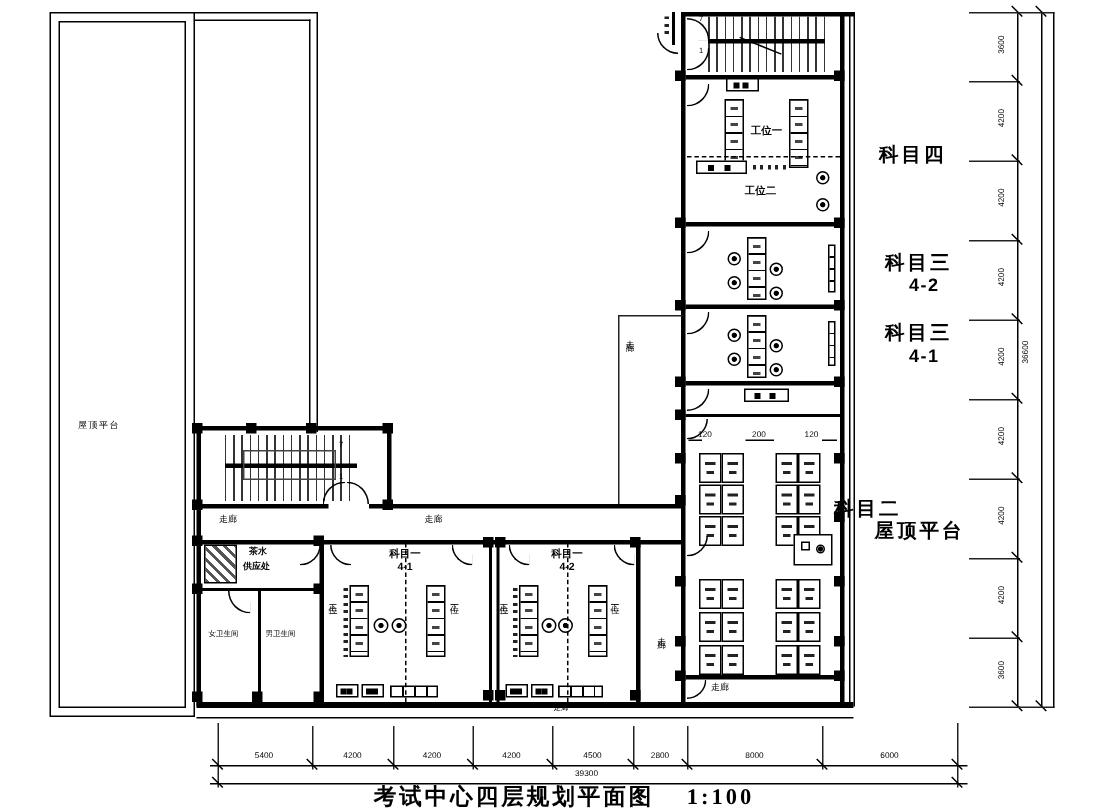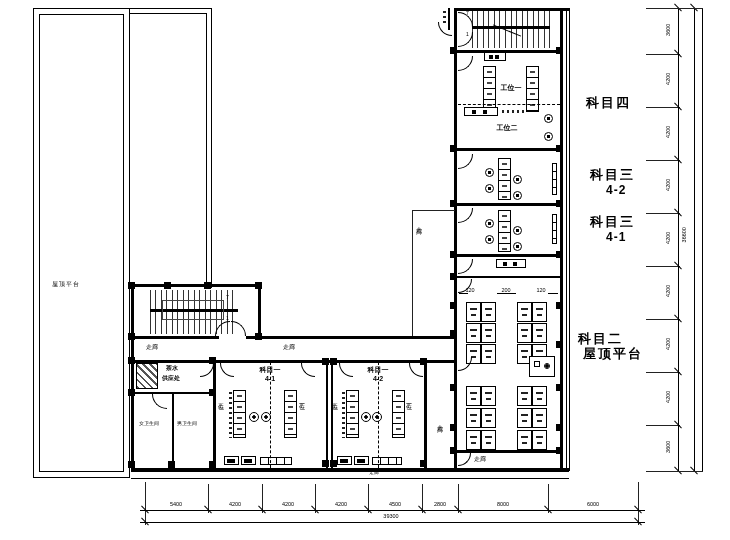--- a/index.html
+++ b/index.html
@@ -262,21 +262,21 @@
   <div class="t vtext" style="left:416px;top:222px">走廊</div>
   <div class="t vtext" style="left:437px;top:420px">走廊</div>
   <div class="t tiny" style="left:474px;top:456px">走廊</div>
   <div class="t micro" style="left:369px;top:470px">走廊</div>
 
   <div class="t big" style="left:586px;top:96px">科目四</div>
   <div class="t big" style="left:590px;top:168px">科目三</div>
   <div class="t big2" style="left:606px;top:184px">4-2</div>
   <div class="t big" style="left:590px;top:215px">科目三</div>
   <div class="t big2" style="left:606px;top:231px">4-1</div>
-  <div class="t big" style="left:578px;top:332px">科目二</div>
+  <div class="t big" style="left:556px;top:332px">科目二</div>
   <div class="t big" style="left:583px;top:347px">屋顶平台</div>
 
   <div class="lh thin" style="left:646px;top:8px;width:34px"></div>
   <div class="lh thin" style="left:646px;top:54px;width:34px"></div>
   <div class="lh thin" style="left:646px;top:107px;width:34px"></div>
   <div class="lh thin" style="left:646px;top:160px;width:34px"></div>
   <div class="lh thin" style="left:646px;top:213px;width:34px"></div>
   <div class="lh thin" style="left:646px;top:266px;width:34px"></div>
   <div class="lh thin" style="left:646px;top:319px;width:34px"></div>
   <div class="lh thin" style="left:646px;top:372px;width:34px"></div>
@@ -335,14 +335,18 @@
   <div class="t dimnum" style="left:341px;top:502px">4200</div>
   <div class="t dimnum" style="left:395px;top:502px">4500</div>
   <div class="t dimnum" style="left:440px;top:502px">2800</div>
   <div class="t dimnum" style="left:503px;top:502px">8000</div>
   <div class="t dimnum" style="left:593px;top:502px">6000</div>
   <div class="t dimnum" style="left:391px;top:514px">39300</div>
   <div class="lh" style="left:140px;top:522px;width:505px"></div>
   <div class="tick" style="left:140px;top:521px;width:10px"></div>
   <div class="tick" style="left:633px;top:521px;width:10px"></div>
 
+  <div class="t title" style="left:376px;top:525px">
+    <span>考试中心四层规划平面图</span>
+    <span style="margin-left:16px">1:100</span>
+  </div>
 
 </div>
 
 </body></html>

